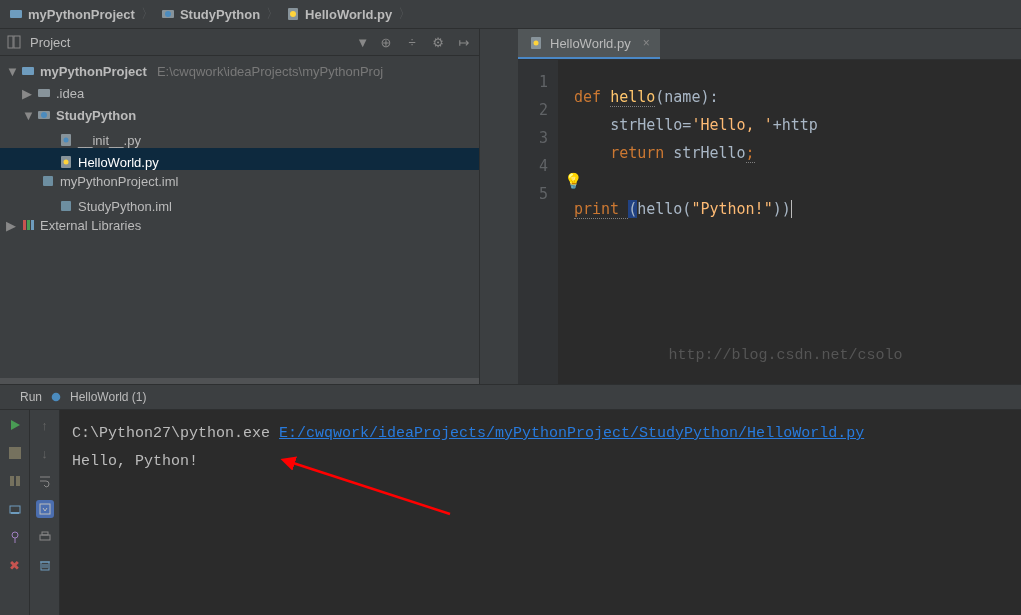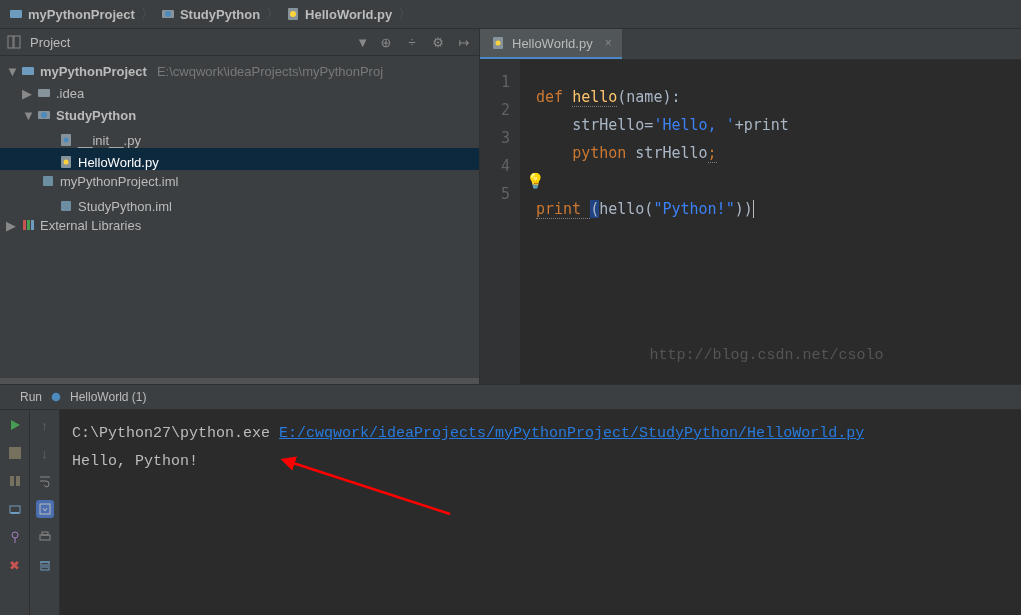--- a/index.html
+++ b/index.html
@@ -28,20 +28,21 @@
   align-items: center;
   gap: 4px;
   font-weight: bold;
   color: #bbbbbb;
 }
 .breadcrumb-sep { color: #585a5c; }
 .main-row {
   display: flex;
   flex: 0 0 355px;
   min-height: 0;
+  gap: 38px;
 }
 .project-panel {
   width: 480px;
   background: #3c3f41;
   border-right: 1px solid #2d2f30;
   display: flex;
   flex-direction: column;
 }
 .panel-header {
   display: flex;
@@ -137,21 +138,21 @@
   position: relative;
   margin-top: 15px;
 }
 .code-line {
   height: 28px;
   line-height: 28px;
   white-space: pre;
 }
 .k-def { color: #cc7832; }
 .k-fn { color: #ffc66d; }
-.k-str { color: #3b82f6; }
+.k-str { color: #fdba74; }
 .k-op { color: #a9b7c6; }
 .k-var { color: #a9b7c6; }
 .underline-wave { border-bottom: 1px dotted #808080; }
 .highlight-box { background: #214283; }
 .cursor { border-left: 1px solid #bbbbbb; }
 .bulb {
   position: absolute;
   left: 6px;
 }
 .watermark {
@@ -379,22 +380,22 @@
     <div class="editor-body">
       <div class="gutter">
         <div>1</div>
         <div>2</div>
         <div>3</div>
         <div>4</div>
         <div>5</div>
       </div>
       <div class="code">
         <div class="code-line"><span class="k-def">def </span><span class="k-fn underline-wave">hello</span><span class="k-var">(name):</span></div>
-        <div class="code-line"><span>    </span><span class="k-var">strHello=</span><span class="k-str">'Hello, '</span><span class="k-var">+print</span></div>
-        <div class="code-line"><span>    </span><span class="k-def">python </span><span class="k-var">strHello</span><span class="k-def underline-wave">;</span></div>
+        <div class="code-line"><span>    </span><span class="k-var">strHello=</span><span class="k-str">'Hello, '</span><span class="k-var">+http</span></div>
+        <div class="code-line"><span>    </span><span class="k-def">return </span><span class="k-var">strHello</span><span class="k-def underline-wave">;</span></div>
         <div class="code-line"><span class="bulb">💡</span></div>
         <div class="code-line"><span class="k-def underline-wave">print </span><span class="k-op highlight-box">(</span><span class="k-var">hello(</span><span class="k-str">"Python!"</span><span class="k-op">))</span><span class="cursor">&nbsp;</span></div>
         <div class="watermark">http://blog.csdn.net/csolo</div>
       </div>
     </div>
   </div>
 </div>
 
 <div class="run-panel">
   <div class="run-header">

